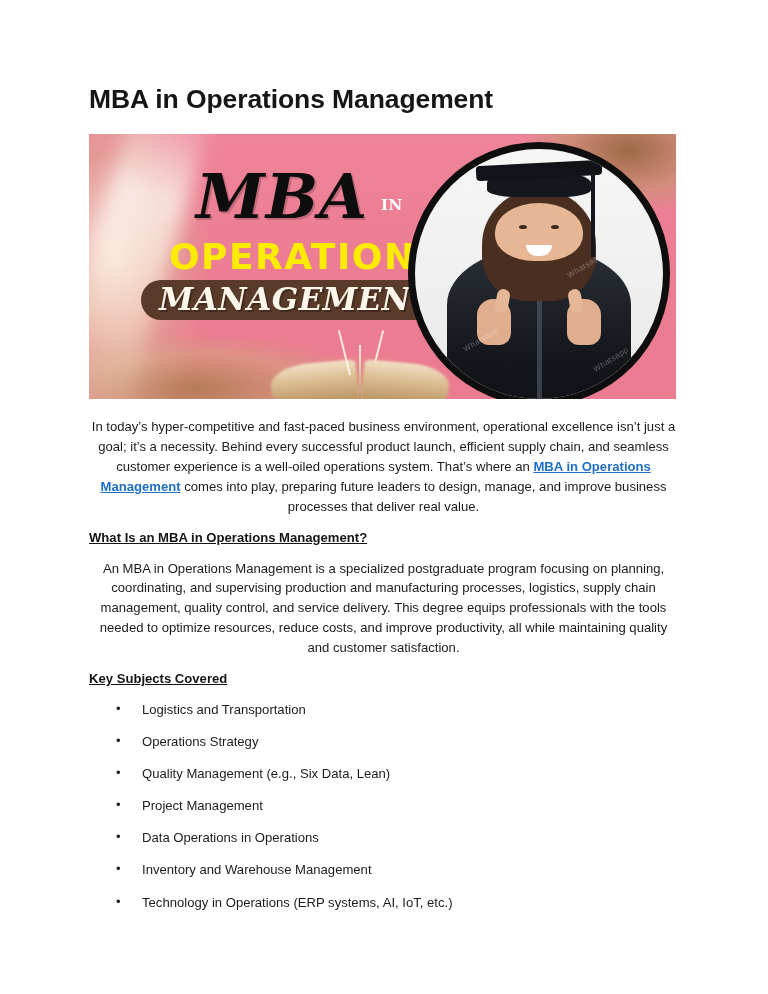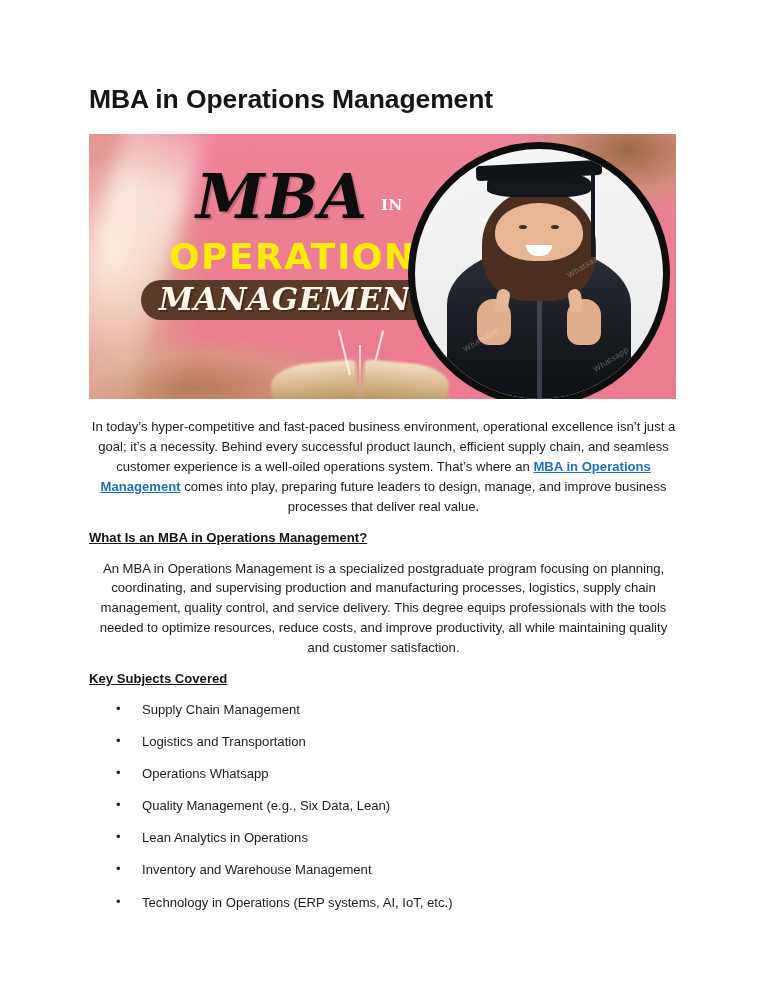--- a/index.html
+++ b/index.html
@@ -374,23 +374,23 @@
     </div>
 
     <p class="body"><span>In today’s hyper-competitive and fast-paced business environment, operational excellence isn’t just a goal; it’s a necessity. Behind every successful product launch, efficient supply chain, and seamless customer experience is a well-oiled operations system. That’s where an </span><a class="link">MBA in Operations Management</a><span> comes into play, preparing future leaders to design, manage, and improve business processes that deliver real value.</span></p>
 
     <h2 class="sub">What Is an MBA in Operations Management?</h2>
     <p class="body">An MBA in Operations Management is a specialized postgraduate program focusing on planning, coordinating, and supervising production and manufacturing processes, logistics, supply chain management, quality control, and service delivery. This degree equips professionals with the tools needed to optimize resources, reduce costs, and improve productivity, all while maintaining quality and customer satisfaction.</p>
 
     <h2 class="sub">Key Subjects Covered</h2>
 
     <ul class="subjects">
-      <li>Supply Chain Management</li>
       <li>Logistics and Transportation</li>
-      <li>Operations Whatsapp</li>
+      <li>Operations Strategy</li>
       <li>Quality Management (e.g., Six Data, Lean)</li>
-      <li>Lean Analytics in Operations</li>
+      <li>Project Management</li>
+      <li>Data Operations in Operations</li>
       <li>Inventory and Warehouse Management</li>
       <li>Technology in Operations (ERP systems, AI, IoT, etc.)</li>
     </ul>
 
   </div>
 </div>
 
 </body></html>

